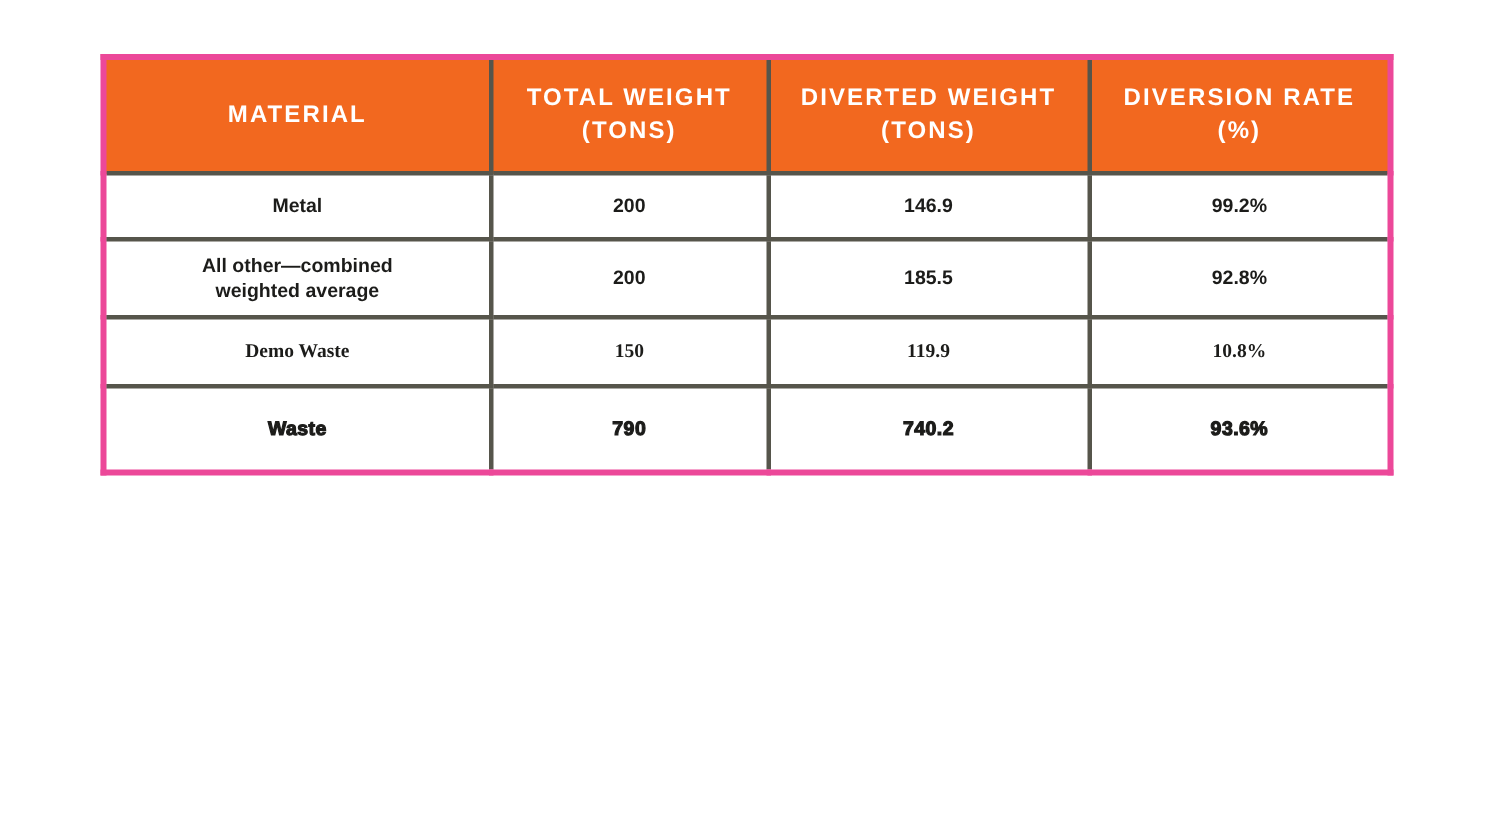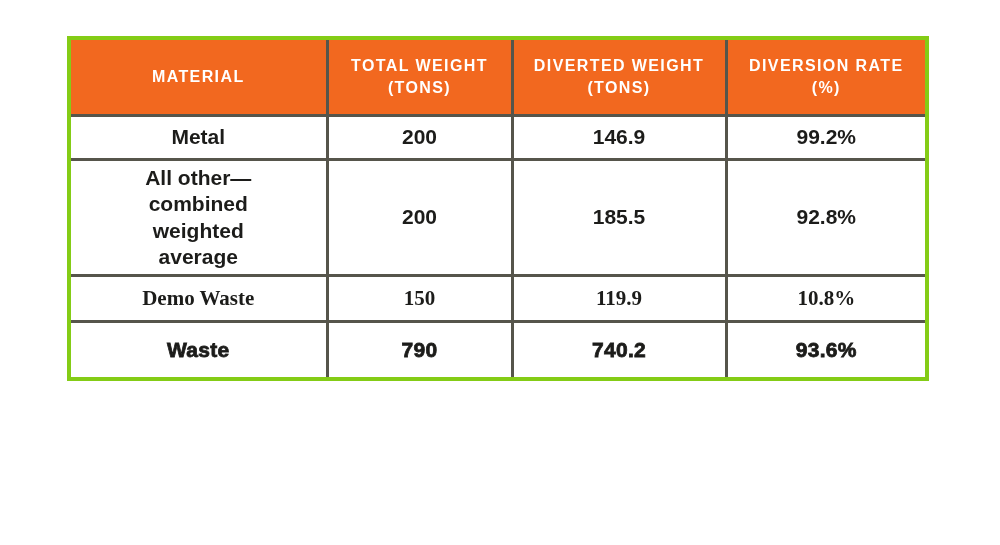--- a/index.html
+++ b/index.html
@@ -14,21 +14,21 @@
   .table-wrap {
     position: absolute;
     left: 67px;
     top: 36px;
     width: 858px;
   }
   table.diversion-table {
     border-collapse: collapse;
     width: 100%;
     table-layout: fixed;
-    border: 4px solid #84cc16;
+    border: 4px solid #ec4899;
   }
   .diversion-table th,
   .diversion-table td {
     border: 3px solid #56554B;
     text-align: center;
     vertical-align: middle;
   }
   .diversion-table thead th {
     background: #F2681F;
     color: #FFFFFF;
@@ -36,21 +36,21 @@
     font-size: 16px;
     letter-spacing: 1.4px;
     text-transform: uppercase;
     line-height: 1.4;
     height: 70px;
     padding: 2px 14px;
   }
   .diversion-table tbody td {
     color: #1C1C1A;
     font-weight: bold;
-    font-size: 21px;
+    font-size: 13px;
     line-height: 1.25;
     padding: 4px 10px;
   }
   .diversion-table tbody td.material-cell {
     padding: 4px 40px;
   }
   .row-h50 { height: 44px; }
   .row-h56 { height: 50px; }
   .row-h58 { height: 52px; }
   .row-h52 { height: 46px; font-family: Liberation Serif, serif; }

